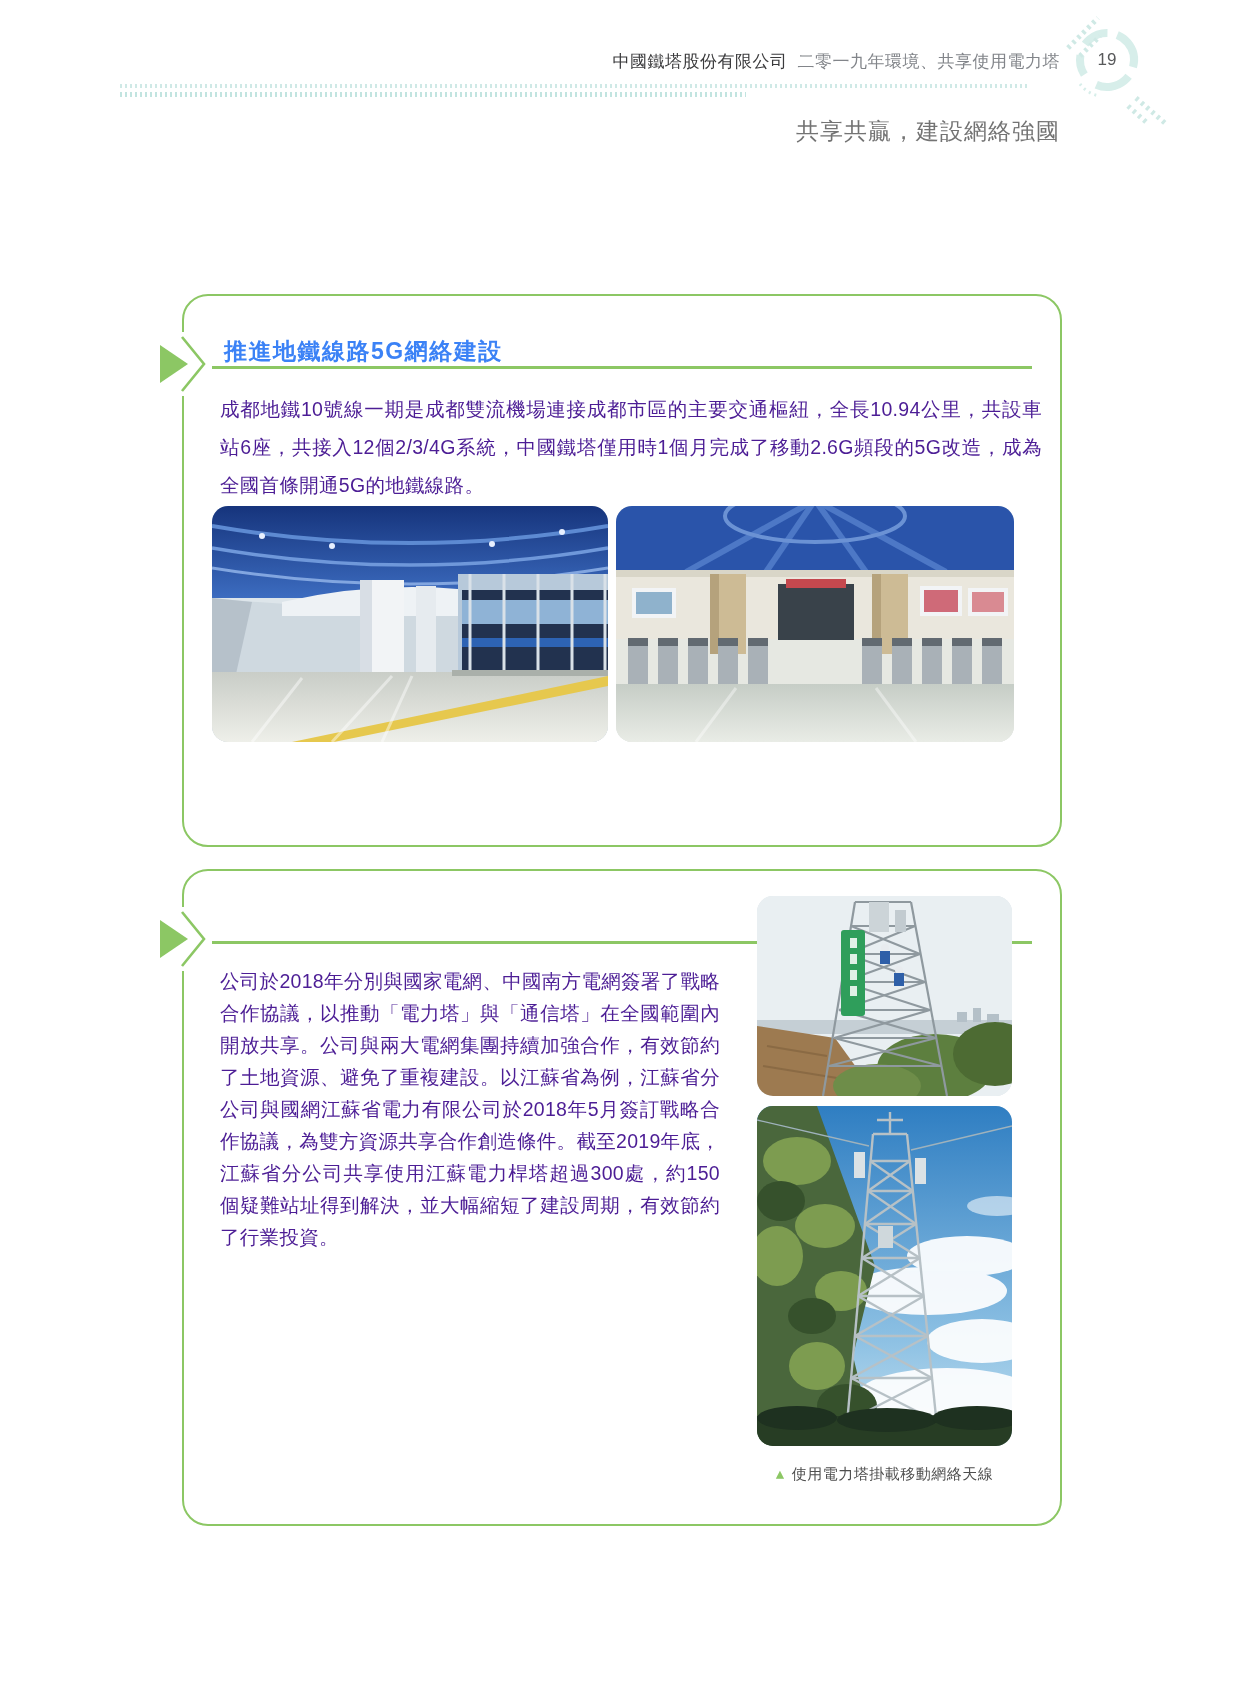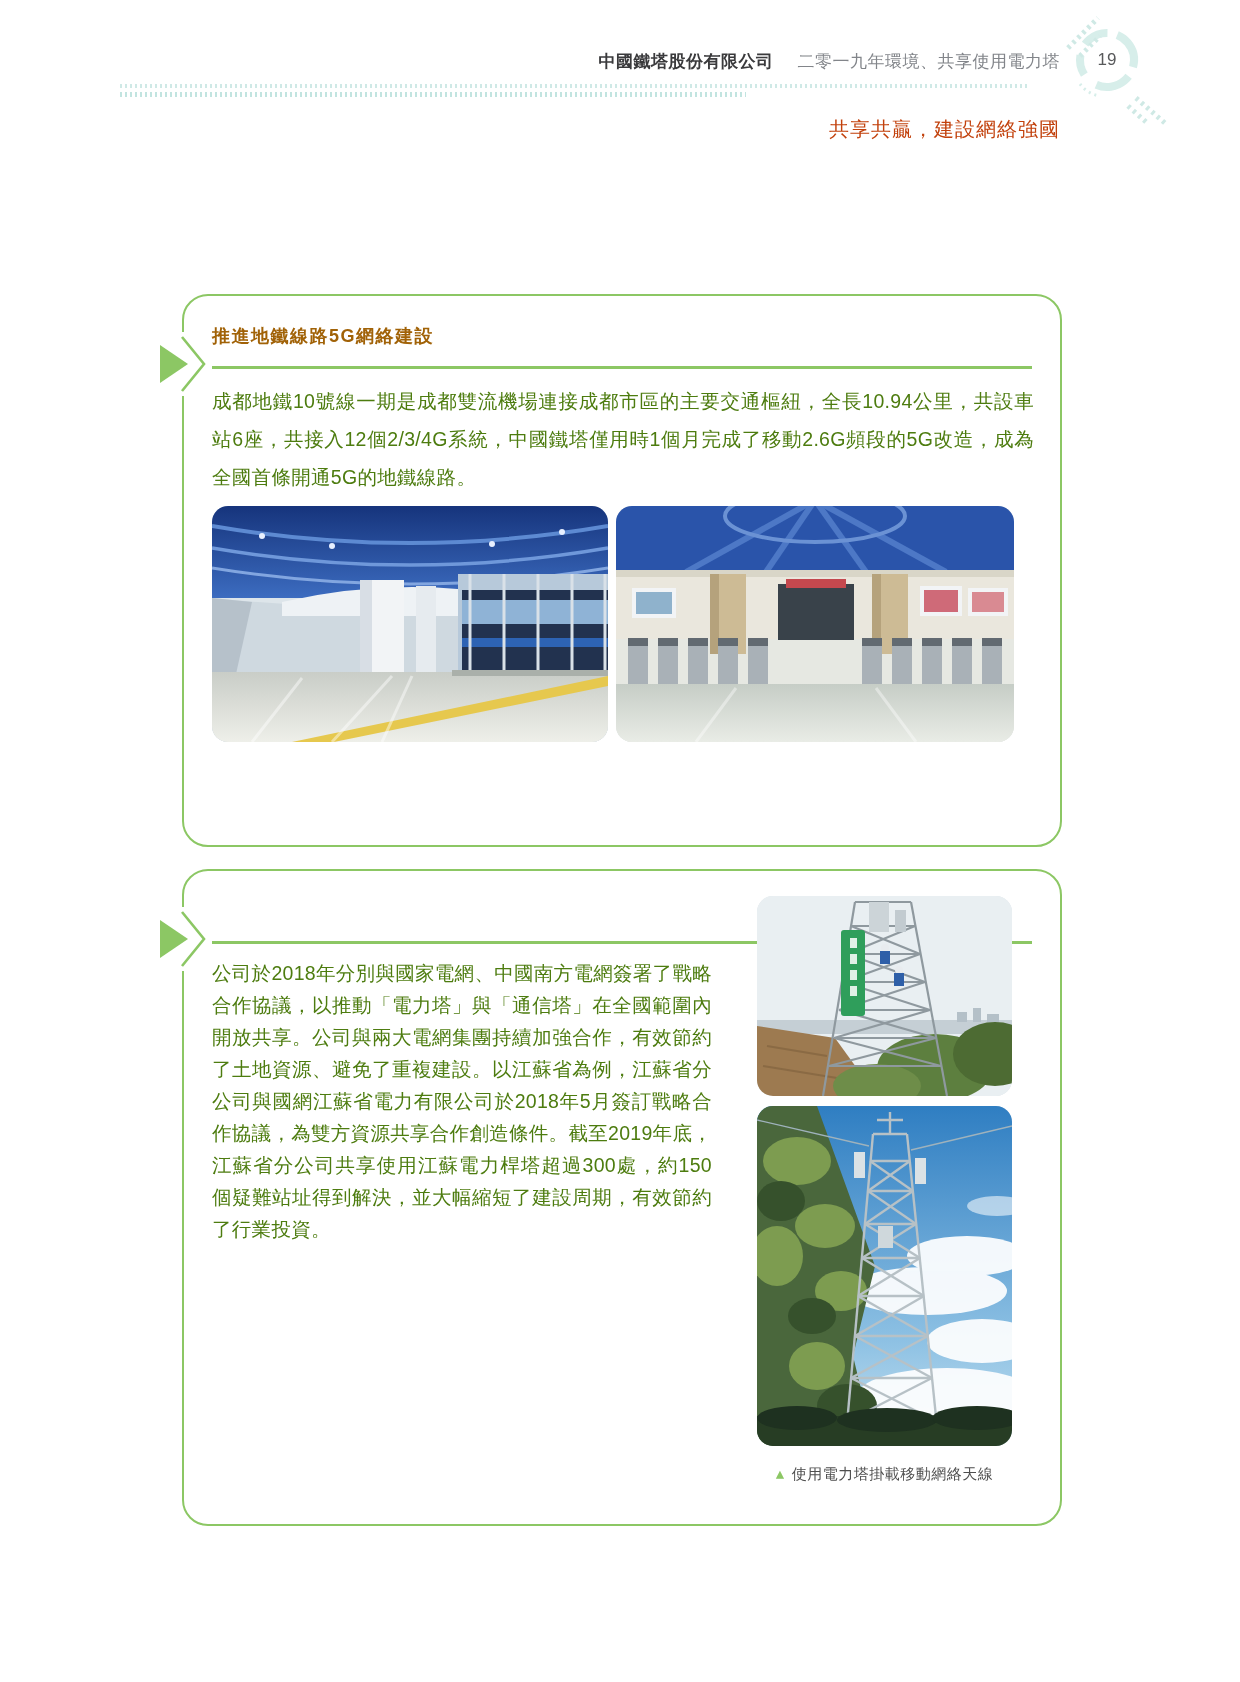--- a/index.html
+++ b/index.html
@@ -2,42 +2,42 @@
 <html><head>
 <meta charset="utf-8">
 <style>
   html,body{margin:0;padding:0;background:#ffffff;}
   .page{position:relative;width:1240px;height:1682px;background:#ffffff;overflow:hidden;
         font-family:"Liberation Sans","DejaVu Sans",sans-serif;}
 
   
   .header-text{position:absolute;top:50px;left:120px;width:940px;text-align:right;
                font-size:17px;color:#82858a;letter-spacing:.5px;white-space:nowrap;}
-  .company{font-weight:bold;color:#3a3a3c;margin-right:24px;}
+  .company{font-weight:normal;color:#3a3a3c;margin-right:10px;}
   .page-badge{position:absolute;left:1040px;top:4px;width:140px;height:128px;}
   .page-badge svg{position:absolute;left:0;top:0;}
   .page-number{position:absolute;left:34px;top:46px;width:66px;text-align:center;
                font-size:17px;color:#58595b;}
   .rule1{position:absolute;left:120px;top:84px;width:908px;height:4px;
          background:repeating-linear-gradient(90deg,#cfe9e6 0 2px,transparent 2px 5px);}
   .rule2{position:absolute;left:120px;top:92px;width:626px;height:5px;
          background:repeating-linear-gradient(90deg,#c2e4e0 0 2px,transparent 2px 5px);}
   .section-title{position:absolute;left:120px;top:116px;width:940px;text-align:right;
-                 font-size:20px;color:#c2410c;letter-spacing:1px;}
+                 font-size:23px;color:#737373;letter-spacing:1px;}
 
   
   .case-box{position:absolute;left:182px;width:876px;border:2.5px solid #8cc764;
             border-radius:26px;background:#fff;}
   #box1{top:294px;height:549px;}
   #box2{top:869px;height:653px;}
   .marker{position:absolute;left:-25px;top:36px;width:48px;height:64px;}
-  .case-title{position:absolute;left:28px;top:28px;margin:0;font-size:18px;font-weight:bold;
-              color:#a16207;letter-spacing:1.5px;}
+  .case-title{position:absolute;left:28px;top:28px;margin:12px;font-size:23px;font-weight:bold;
+              color:#3b82f6;letter-spacing:1.5px;}
   .title-rule{position:absolute;left:28px;top:70px;width:820px;height:2.5px;background:#8cc764;}
-  .case-body{position:absolute;margin:0;color:#4d7c0f;text-align:justify;}
+  .case-body{position:absolute;margin:8px;color:#4c1d95;text-align:justify;}
   #box1 .case-body{left:28px;top:86px;width:822px;font-size:19.5px;line-height:38px;letter-spacing:.3px;}
   #box2 .case-body{left:28px;top:86px;width:500px;font-size:19.5px;line-height:32px;letter-spacing:.3px;}
 
   .photo{position:absolute;border-radius:16px;overflow:hidden;background:#dfe6ea;}
   .photo svg{display:block;width:100%;height:100%;}
   #photo-metro-1{left:28px;top:210px;width:396px;height:236px;}
   #photo-metro-2{left:432px;top:210px;width:398px;height:236px;}
   #photo-tower-1{left:573px;top:25px;width:255px;height:200px;}
   #photo-tower-2{left:573px;top:235px;width:255px;height:340px;}
 

